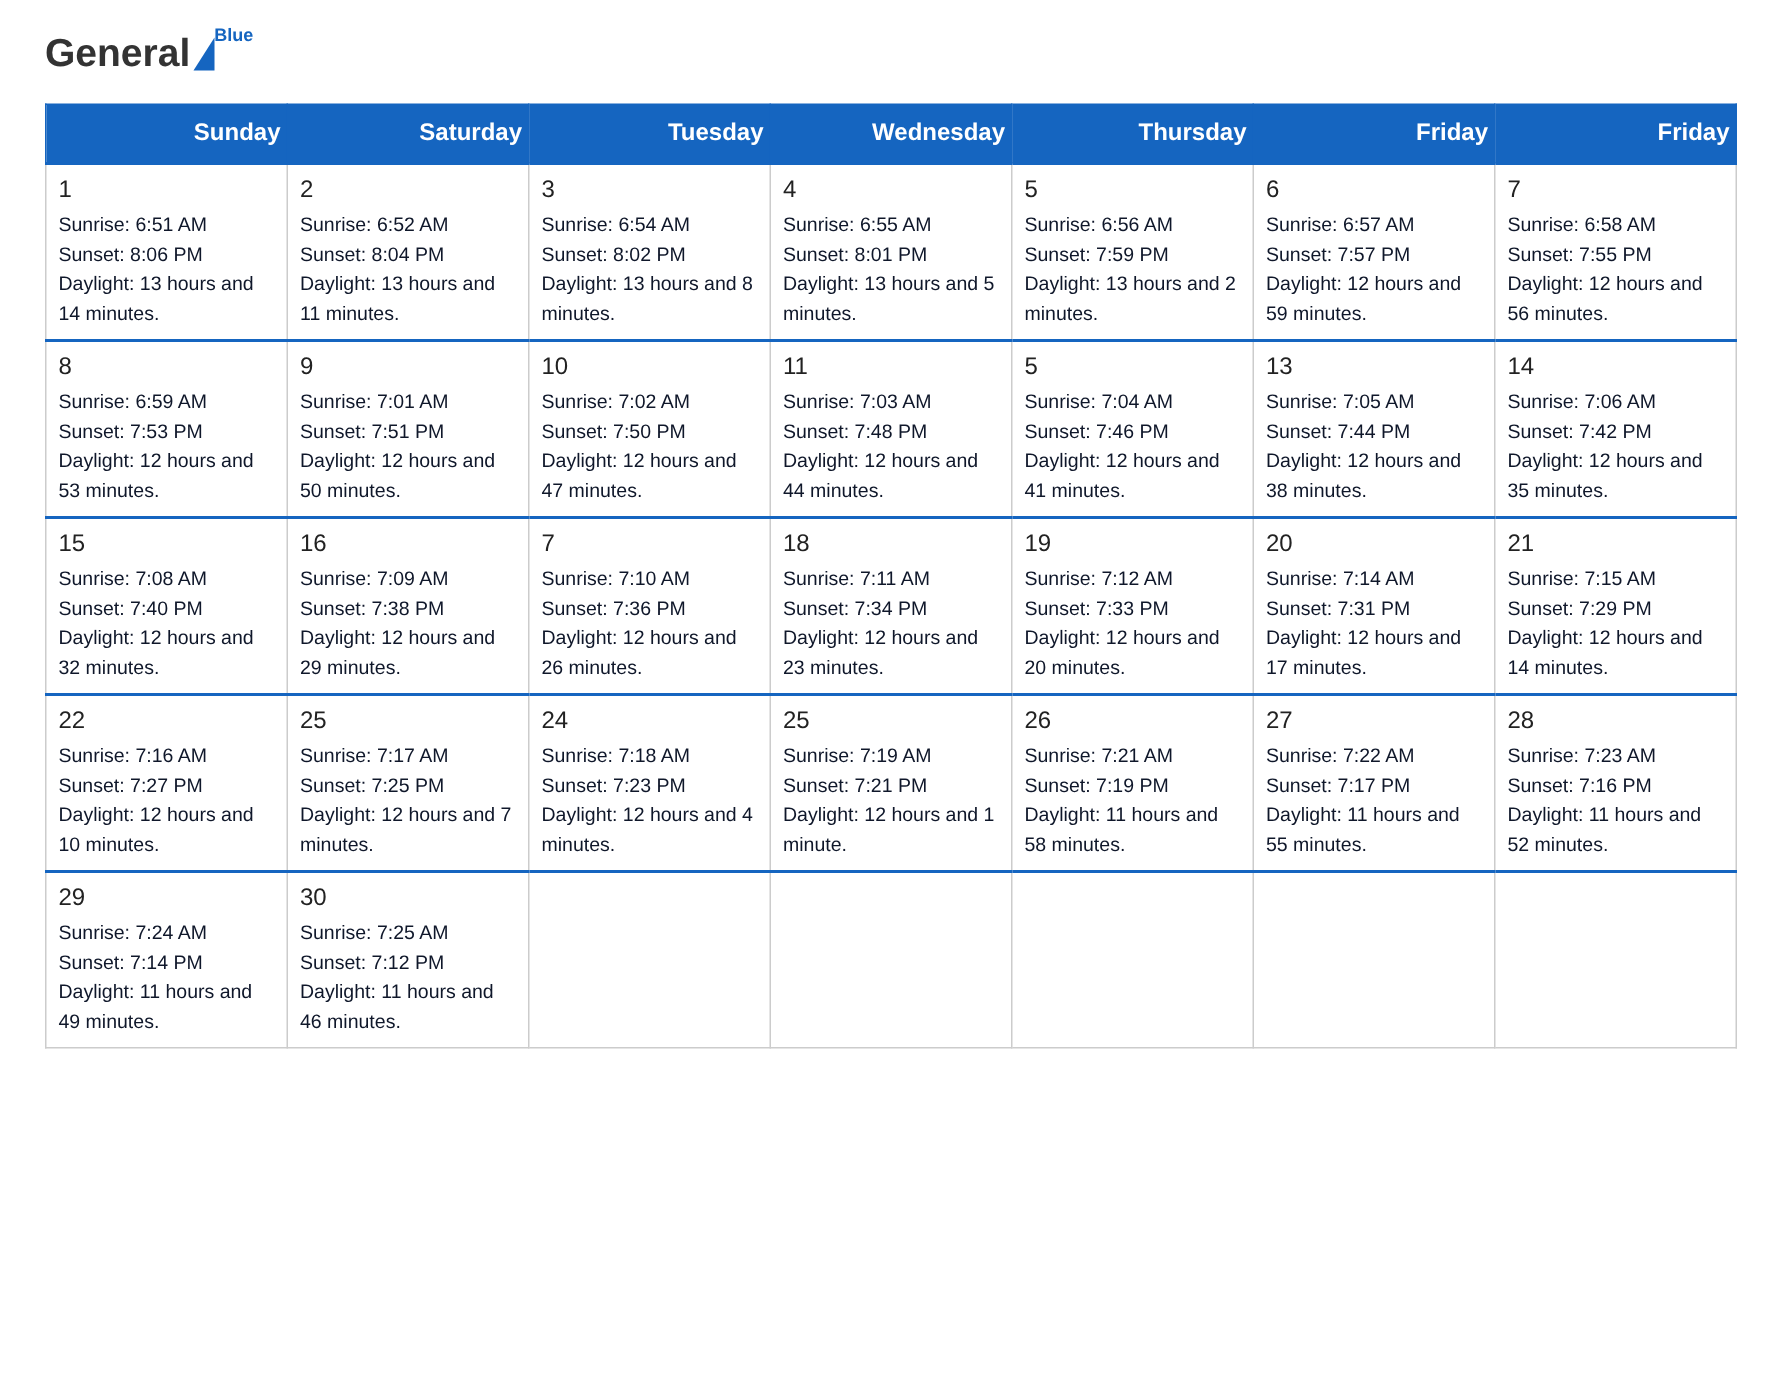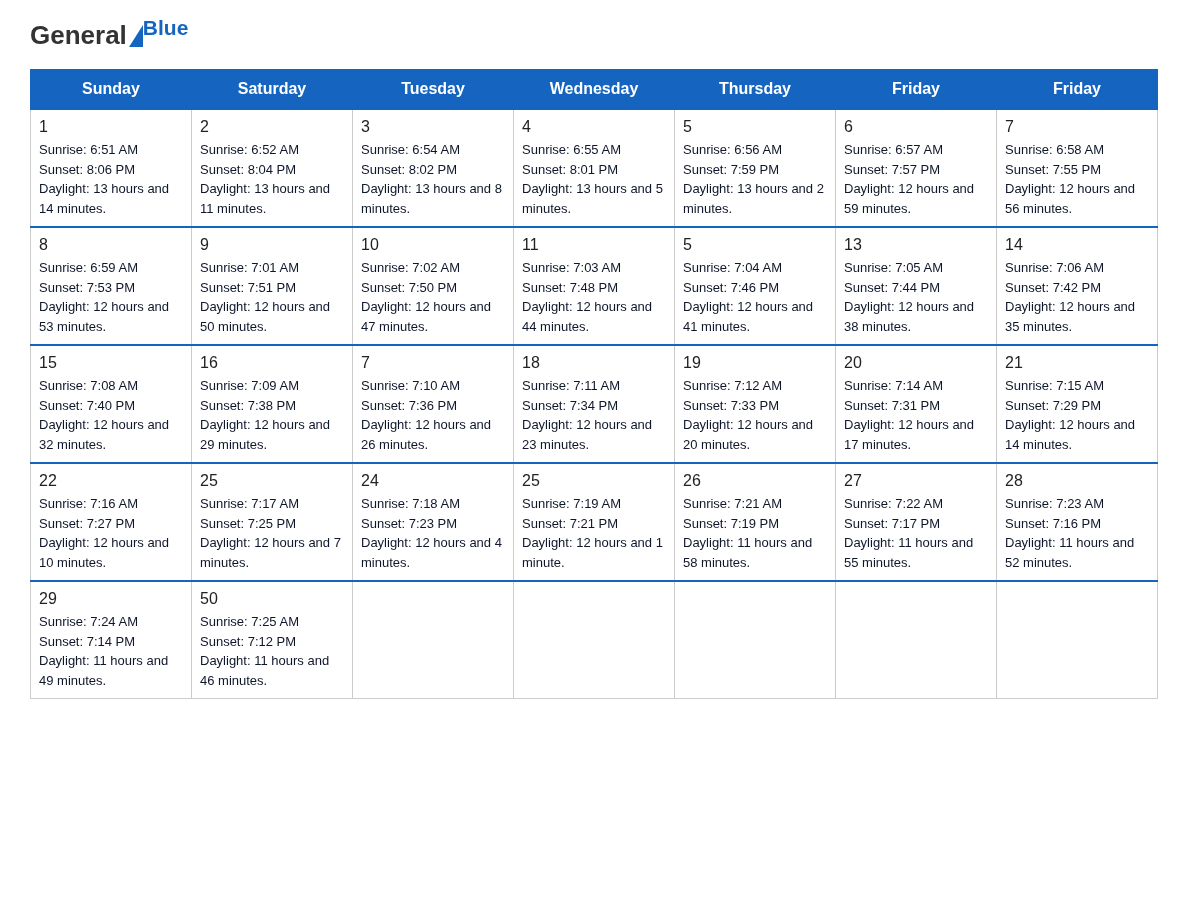--- a/index.html
+++ b/index.html
@@ -34,21 +34,21 @@
       height: 0;
       border-left: 14px solid transparent;
       border-right: 0px solid transparent;
       border-bottom: 22px solid #1565c0;
       margin-left: 2px;
       margin-right: -2px;
       display: inline-block;
     }
     .logo-subtitle {
       color: #1565c0;
-      font-size: 21px;
+      font-size: 12px;
       font-weight: bold;
       margin-top: -4px;
       padding-left: 2px;
     }
     .title-area {
       text-align: right;
     }
     .calendar-title {
       font-size: 52px;
       font-weight: bold;
@@ -63,22 +63,22 @@
     .calendar-table {
       width: 100%;
       border-collapse: collapse;
       border: 1px solid #aaa;
     }
     .calendar-table th {
       background-color: #1565c0;
       color: #fff;
       font-size: 16px;
       font-weight: bold;
-      padding: 10px 16px;
-      text-align: center;
+      padding: 10px 4px;
+      text-align: right;
       border: 1px solid #1565c0;
     }
     .calendar-table td {
       vertical-align: top;
       padding: 8px 8px;
       font-size: 13px;
       color: #222;
       border: 1px solid #ccc;
       width: 14.28%;
       min-height: 100px;
@@ -250,21 +250,21 @@
           <span class="day-number">28</span>
           <div class="day-info">Sunrise: 7:23 AM<br>Sunset: 7:16 PM<br>Daylight: 11 hours and 52 minutes.</div>
         </td>
       </tr>
       <tr class="week-row">
         <td>
           <span class="day-number">29</span>
           <div class="day-info">Sunrise: 7:24 AM<br>Sunset: 7:14 PM<br>Daylight: 11 hours and 49 minutes.</div>
         </td>
         <td>
-          <span class="day-number">50</span>
+          <span class="day-number">30</span>
           <div class="day-info">Sunrise: 7:25 AM<br>Sunset: 7:12 PM<br>Daylight: 11 hours and 46 minutes.</div>
         </td>
         <td class="empty-cell"></td>
         <td class="empty-cell"></td>
         <td class="empty-cell"></td>
         <td class="empty-cell"></td>
         <td class="empty-cell"></td>
       </tr>
     </tbody>
 </table>

